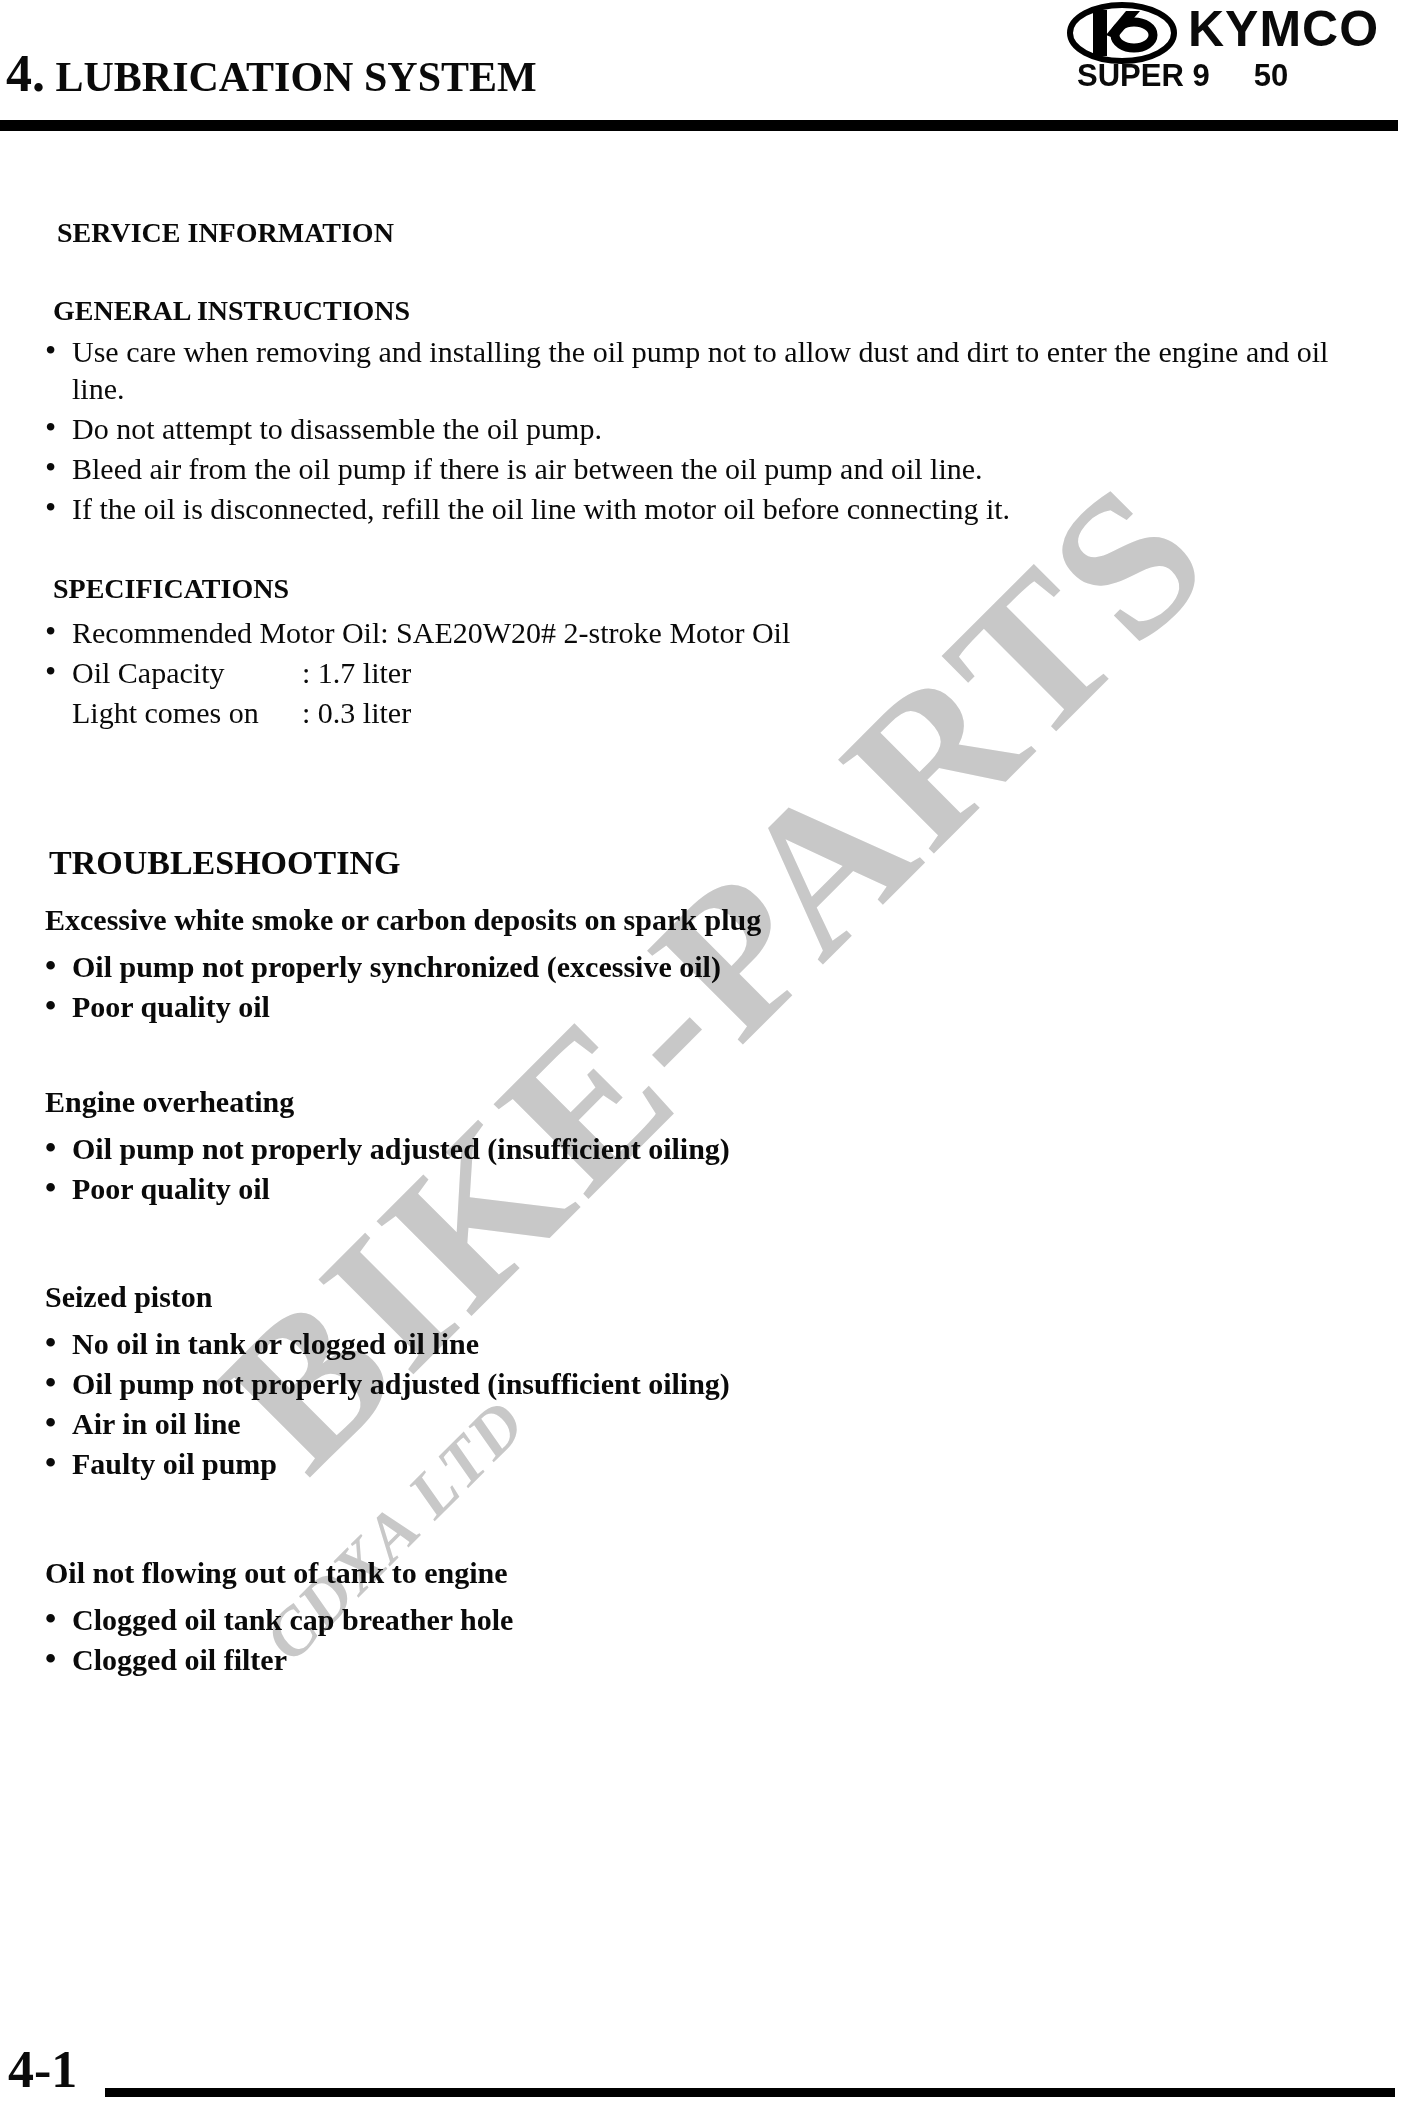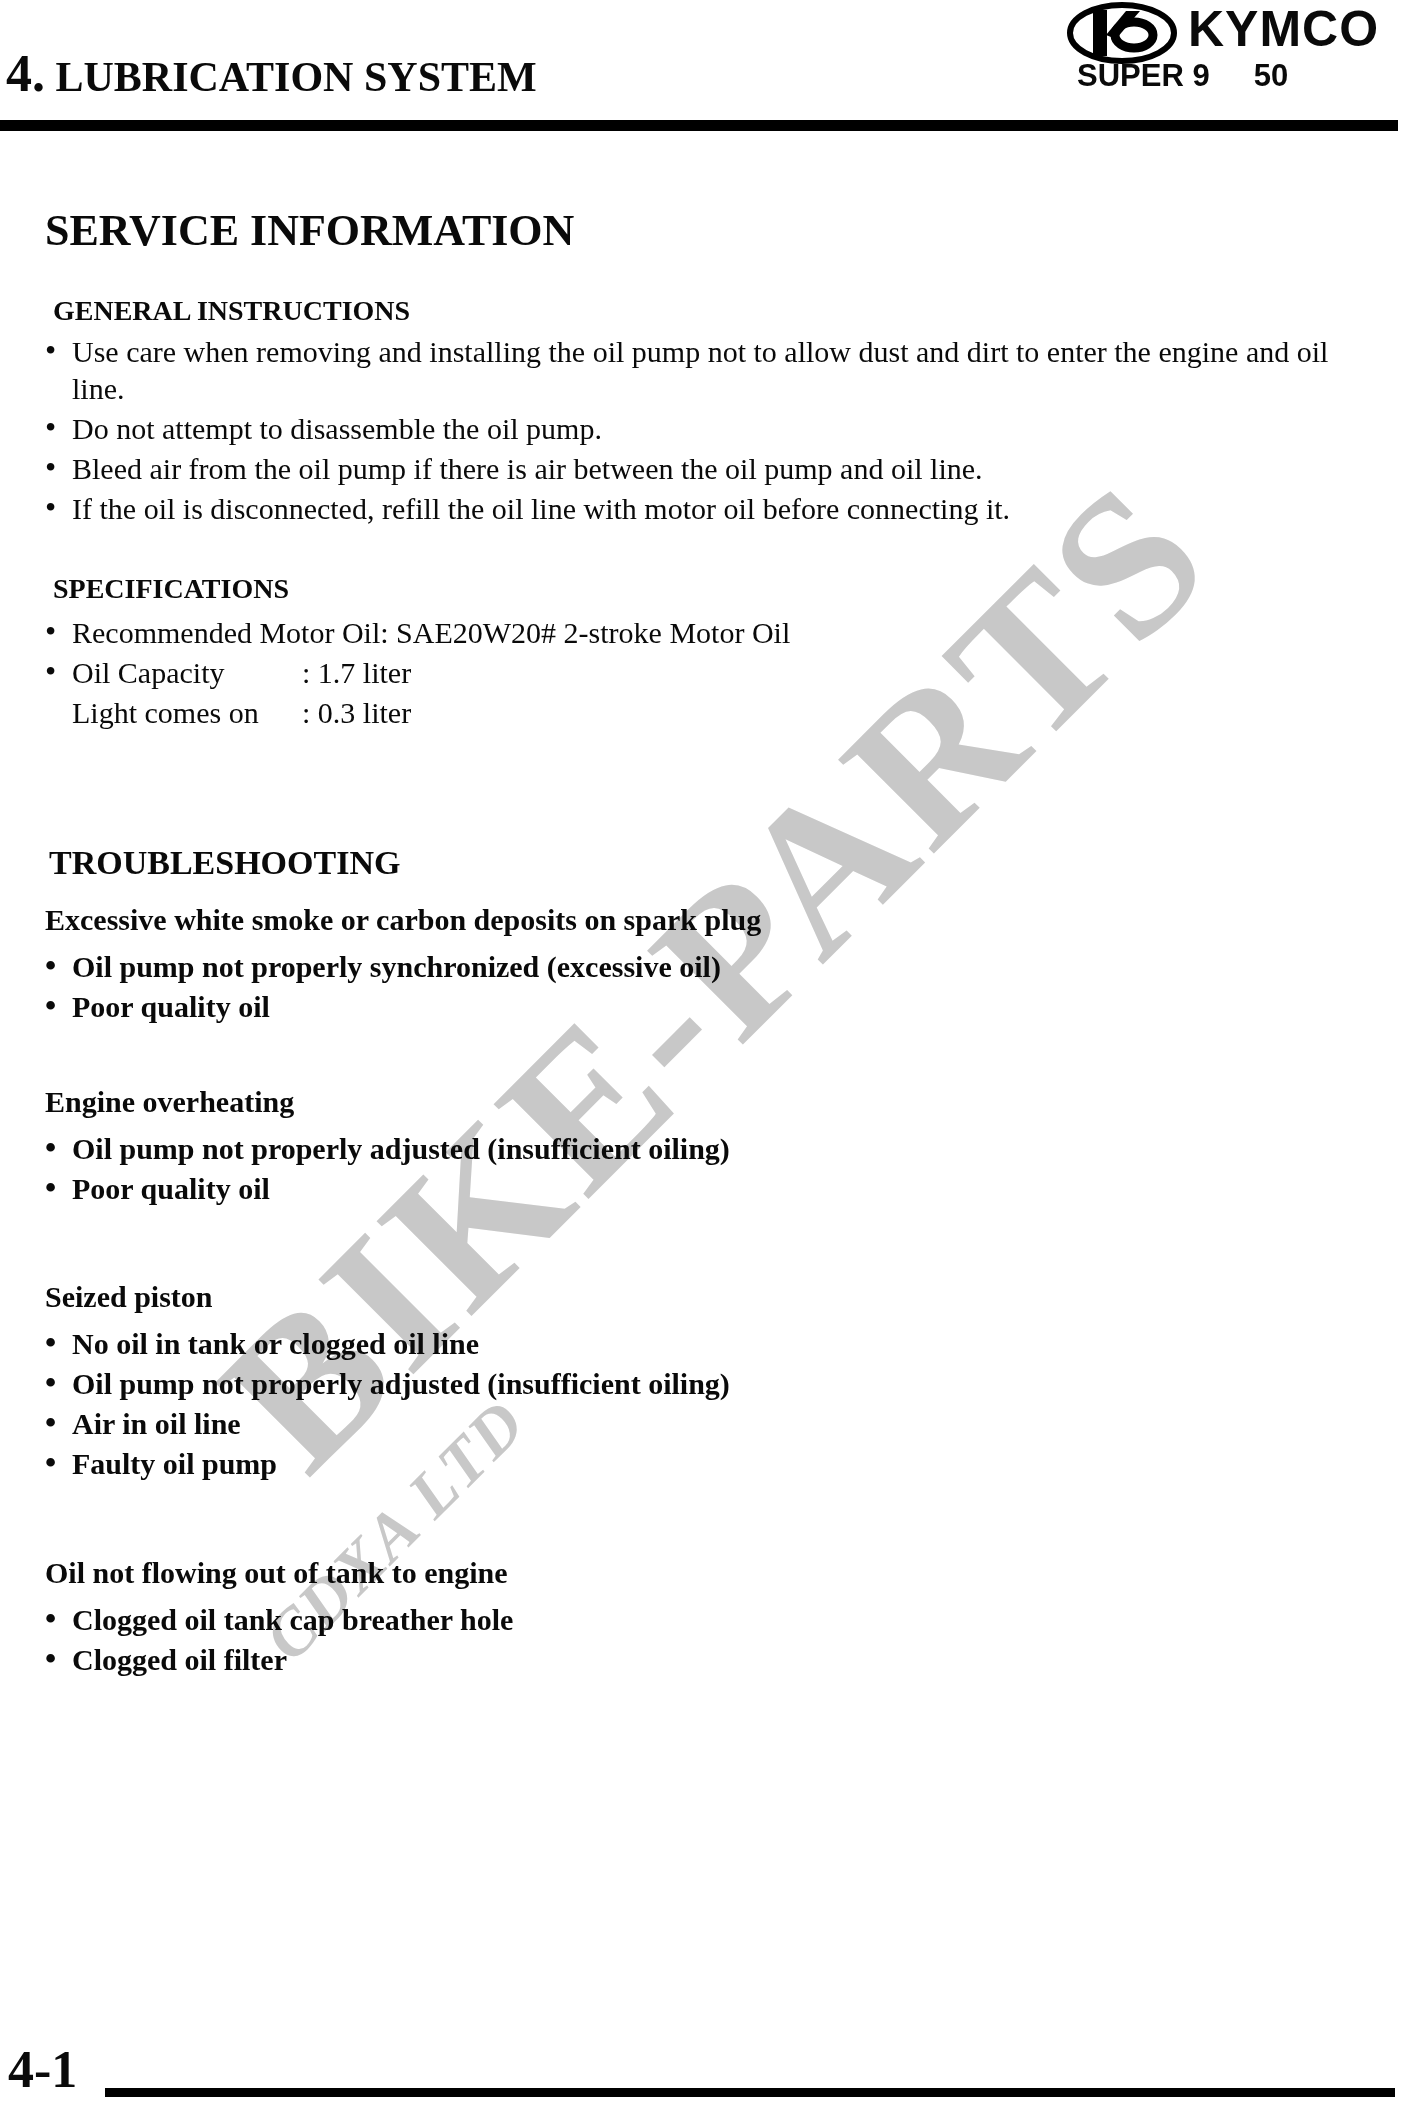--- a/index.html
+++ b/index.html
@@ -21,21 +21,21 @@
   .doc-title{position:absolute;left:6px;top:44px;font-weight:bold;font-size:42px;white-space:nowrap;}
   .doc-title .chapter{font-size:52px;}
   .brand{position:absolute;left:1188px;top:0px;font-family:"Liberation Sans","DejaVu Sans",sans-serif;
          font-weight:bold;font-size:50px;letter-spacing:1px;}
   .logo-mark{position:absolute;left:1066px;top:2px;width:112px;height:62px;}
   .model-row{position:absolute;left:1077px;top:58px;display:flex;gap:44px;
              font-family:"Liberation Sans","DejaVu Sans",sans-serif;font-weight:bold;font-size:31px;}
   .hdr-rule{position:absolute;left:0;top:120px;width:1398px;height:11px;background:#000;}
   
   .abs{position:absolute;z-index:2;left:45px;}
-  h2.sec{margin:0;font-size:44px;font-weight:bold;white-space:nowrap;}
+  h2.sec{margin:12px;font-size:28px;font-weight:bold;white-space:nowrap;}
   h3.sub{margin:8px;font-size:28px;font-weight:bold;white-space:nowrap;}
   h2.ts{margin:4px;font-size:34px;font-weight:bold;white-space:nowrap;}
   .grp-title{margin:0;font-size:30px;font-weight:bold;white-space:nowrap;}
   .bullets{width:1330px;font-size:30px;line-height:37px;}
   .b-item{position:relative;padding-left:27px;margin-bottom:3px;}
   .b-item::before{content:"\2022";position:absolute;left:0;top:-1px;font-size:32px;}
   .spec-row{display:flex;}
   .spec-row .lbl{width:230px;flex:0 0 auto;}
   .plain-item{position:relative;padding-left:27px;margin-bottom:3px;}
   .grp .bullets{margin-top:11px;font-weight:bold;}

